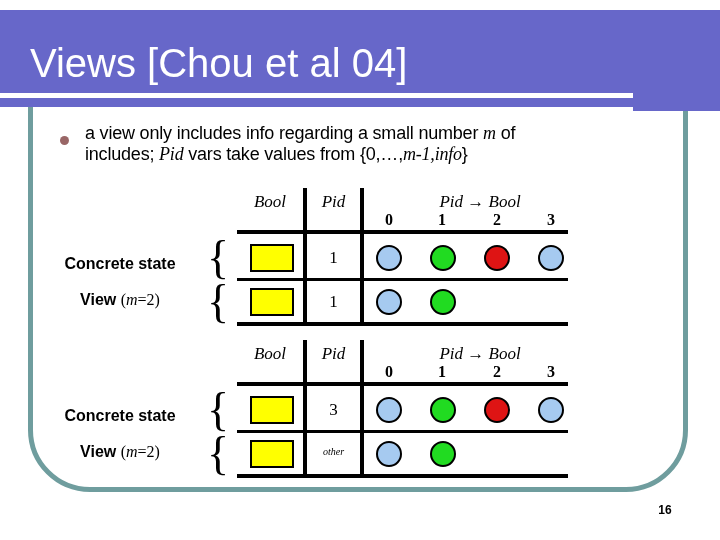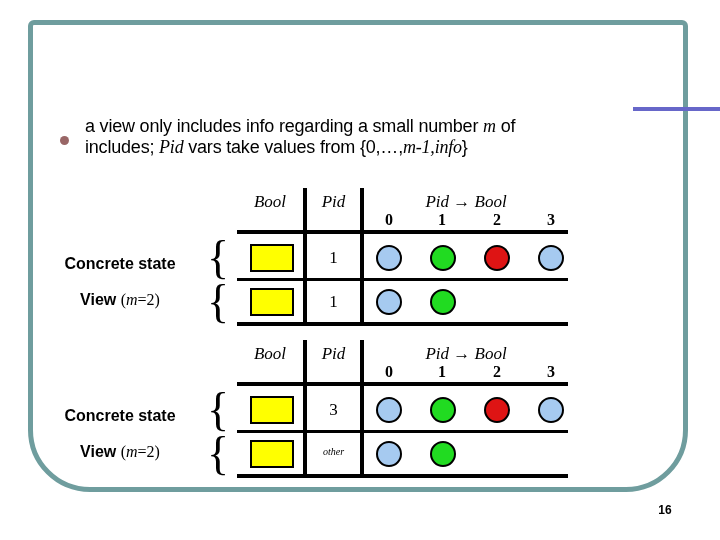--- a/index.html
+++ b/index.html
@@ -13,21 +13,21 @@
 
   
   .title-bar{position:absolute;left:0;top:10px;width:720px;height:97px;background:#6767C9;z-index:2;}
   .title-text{position:absolute;left:30px;top:33px;font-size:40px;line-height:40px;color:#ffffff;white-space:nowrap;}
   .title-underline{position:absolute;left:0;top:83px;width:633px;height:5px;background:#ffffff;}
   .bar-stub{position:absolute;left:633px;top:107px;width:87px;height:4px;background:#6767C9;z-index:2;}
 
   
   .bullet-dot{position:absolute;left:60px;top:136px;width:9px;height:9px;border-radius:50%;
               background:#996666;z-index:3;}
-  .bullet-text{position:absolute;left:85px;top:116px;font-size:18px;line-height:21px;
+  .bullet-text{position:absolute;left:85px;top:123px;font-size:18px;line-height:21px;
                letter-spacing:-0.2px;z-index:3;}
   .bullet-text .bline{white-space:nowrap;}
   .ser{font-family:"Liberation Serif",serif;}
   .ser-it{font-family:"Liberation Serif",serif;font-style:italic;}
 
   
   .dtable{position:absolute;left:0;width:720px;height:150px;z-index:3;}
   #table1{top:188px;} #table2{top:340px;}
 
   .row-label{position:absolute;left:40px;width:160px;text-align:right;
@@ -36,21 +36,21 @@
   .row-label .ser,.row-label .ser-it{font-weight:400;font-size:16px;}
 
   .brace{position:absolute;left:204px;width:28px;text-align:center;
          font-family:"Liberation Serif",serif;font-size:46px;line-height:44px;font-weight:400;}
   .br-1{top:48px;} .br-2{top:92px;}
 
   .hdr{position:absolute;top:4px;text-align:center;font-family:"Liberation Serif",serif;
        font-style:italic;font-size:17px;}
   .hdr-bool{left:237px;width:66px;}
   .hdr-pid{left:307px;width:53px;}
-  .hdr-map{left:364px;width:204px;}
+  .hdr-map{left:364px;width:204px;padding-left:14px;}
   .idx{position:absolute;top:23px;width:30px;text-align:center;
        font-family:"Liberation Serif",serif;font-weight:bold;font-size:16px;}
   .idx-0{left:374px;} .idx-1{left:427px;} .idx-2{left:482px;} .idx-3{left:536px;}
 
   .hline{position:absolute;left:237px;width:331px;background:#000;}
   .hl-header{top:42px;height:4px;}
   .hl-sep{top:90px;height:3px;}
   .hl-bottom{top:134px;height:4px;}
   .vline{position:absolute;top:0;width:4px;height:138px;background:#000;}
   .vl-1{left:303px;} .vl-2{left:360px;}
@@ -75,20 +75,24 @@
   .page-num{position:absolute;left:645px;top:503px;width:40px;text-align:center;
             font-size:12px;font-weight:bold;z-index:3;}
 </style>
 </head>
 <body>
 
 <div class="slide">
 
   <div class="content-frame"></div>
 
+  <div class="title-bar">
+    <div class="title-text">Views [Chou et al 04]</div>
+    <div class="title-underline"></div>
+  </div>
   <div class="bar-stub"></div>
 
   <div class="bullet-dot"></div>
   <div class="bullet-text">
     <div class="bline"><span>a view only includes info regarding a small number </span><span class="ser-it">m</span><span> of</span></div>
     <div class="bline"><span>includes; </span><span class="ser-it">Pid</span><span> vars take values from {0,…,</span><span class="ser-it">m-1,info</span><span>}</span></div>
   </div>
 
   <div class="dtable" id="table1">
     <div class="row-label rl-1">Concrete state</div>

